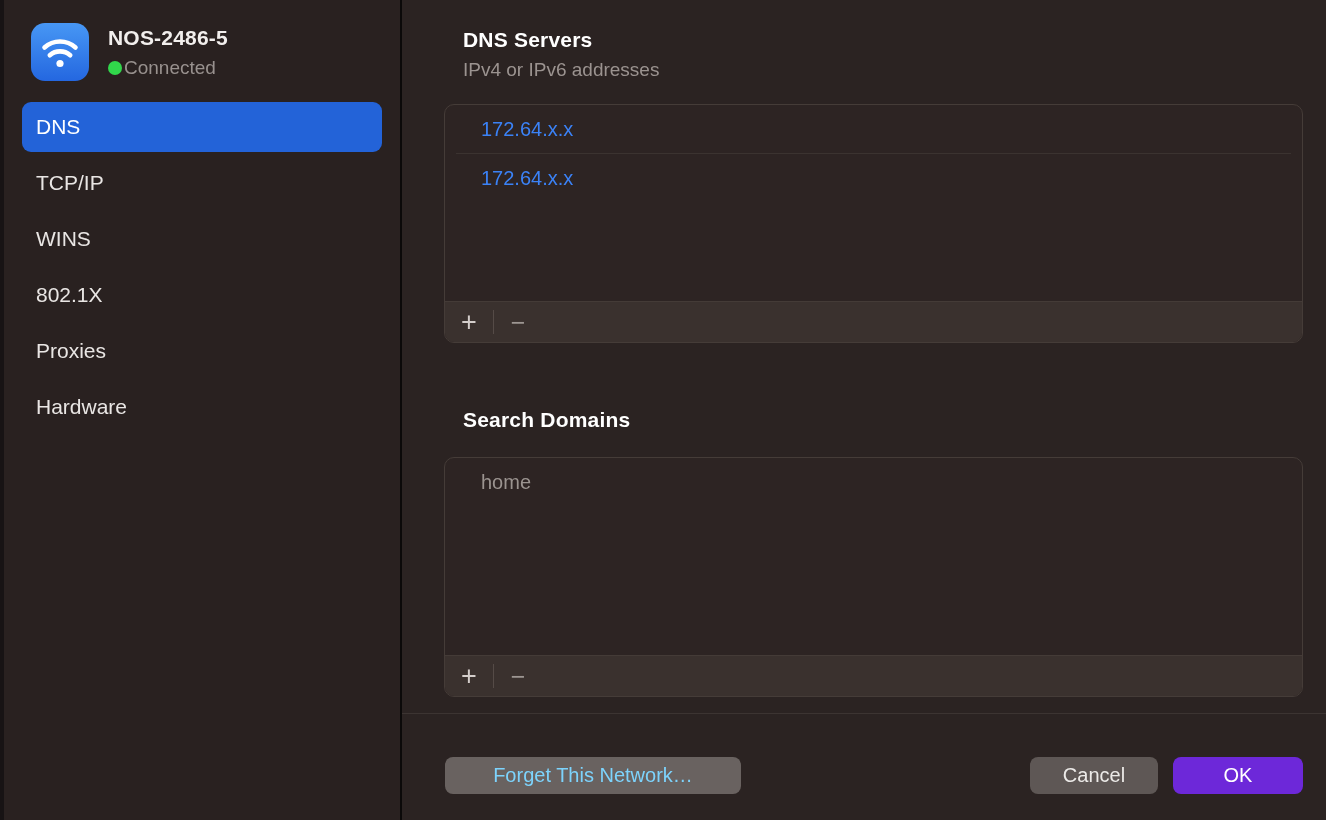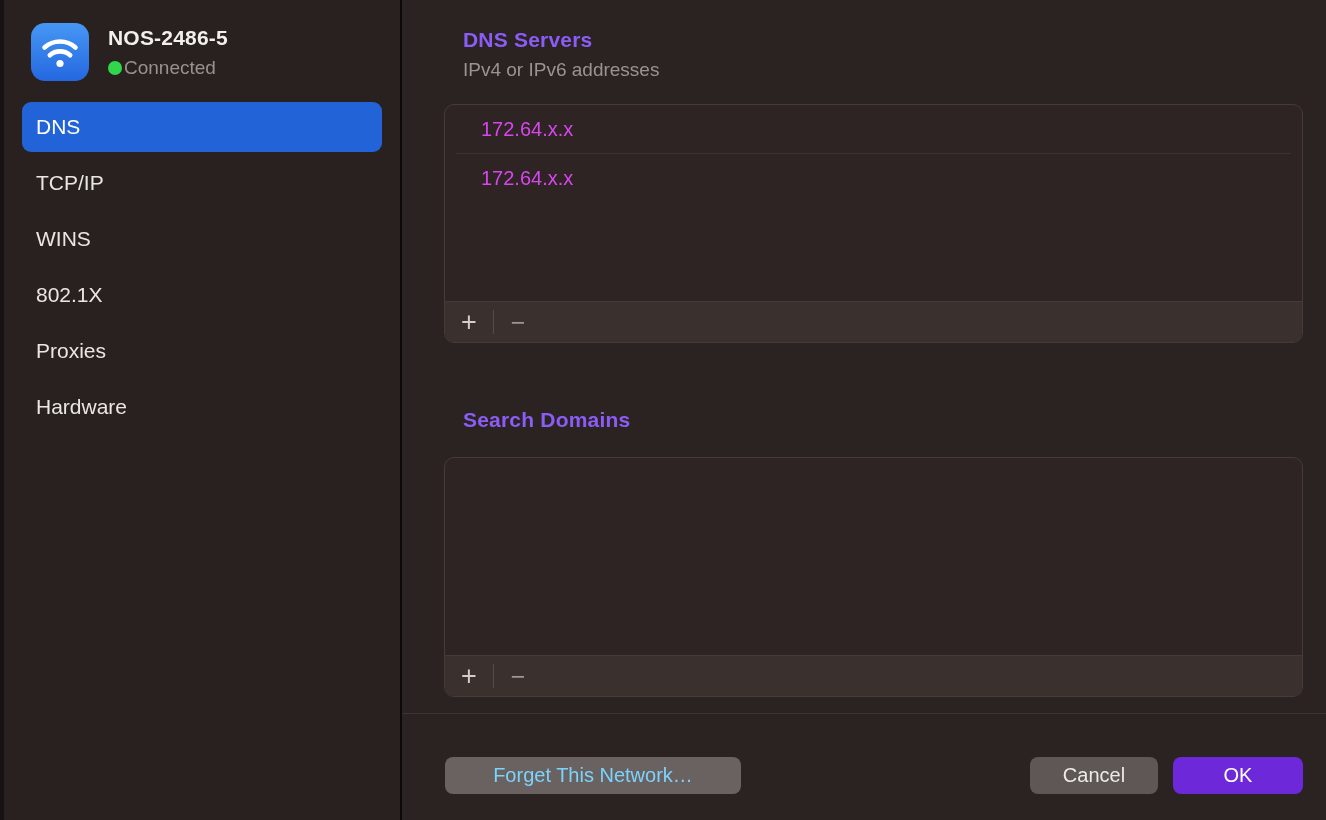--- a/index.html
+++ b/index.html
@@ -54,37 +54,37 @@
   }
   .sidebar-item.selected { background: #2363d8; color: #ffffff; }
 
   
   .content {
     position: absolute; left: 402px; top: 0; width: 924px; height: 820px;
     background: #2b2322;
   }
   .section-title {
     position: absolute; left: 61px;
-    font-size: 21px; font-weight: 700; color: #8b5cf6; letter-spacing: 0.2px;
+    font-size: 21px; font-weight: 700; color: #ffffff; letter-spacing: 0.2px;
   }
   .section-subtitle {
     position: absolute; left: 61px;
     font-size: 19px; color: #9b9390;
   }
 
   .listbox {
     position: absolute; left: 42px; width: 859px;
     background: #2d2423;
     border: 1px solid #453c38; border-radius: 10px;
     overflow: hidden;
   }
   .listbox-rows { position: relative; }
   .listbox-row {
     height: 48px; line-height: 49px; padding-left: 36px;
-    font-size: 20px; color: #d946ef;
+    font-size: 20px; color: #3b82f6;
   }
   .listbox-row.dim { color: #9a938f; }
   .row-separator {
     height: 1px; background: #3b3330; margin: 0 11px;
   }
   .listbox-footer {
     position: absolute; left: 0; right: 0; bottom: 0; height: 41px;
     background: #3a312e; border-top: 1px solid #443b37;
     display: flex; align-items: center;
   }
@@ -157,20 +157,23 @@
       <div class="listbox-footer">
         <button class="footer-btn add">+</button>
         <div class="footer-vdiv"></div>
         <button class="footer-btn remove">−</button>
       </div>
     </div>
 
     <div class="section-title" style="top:408px">Search Domains</div>
 
     <div class="listbox" style="top:457px; height:240px">
+      <div class="listbox-rows">
+        <div class="listbox-row dim">home</div>
+      </div>
       <div class="listbox-footer">
         <button class="footer-btn add">+</button>
         <div class="footer-vdiv"></div>
         <button class="footer-btn remove">−</button>
       </div>
     </div>
 
     <div class="content-divider"></div>
 
     <button class="pill-btn btn-forget">Forget This Network…</button>

